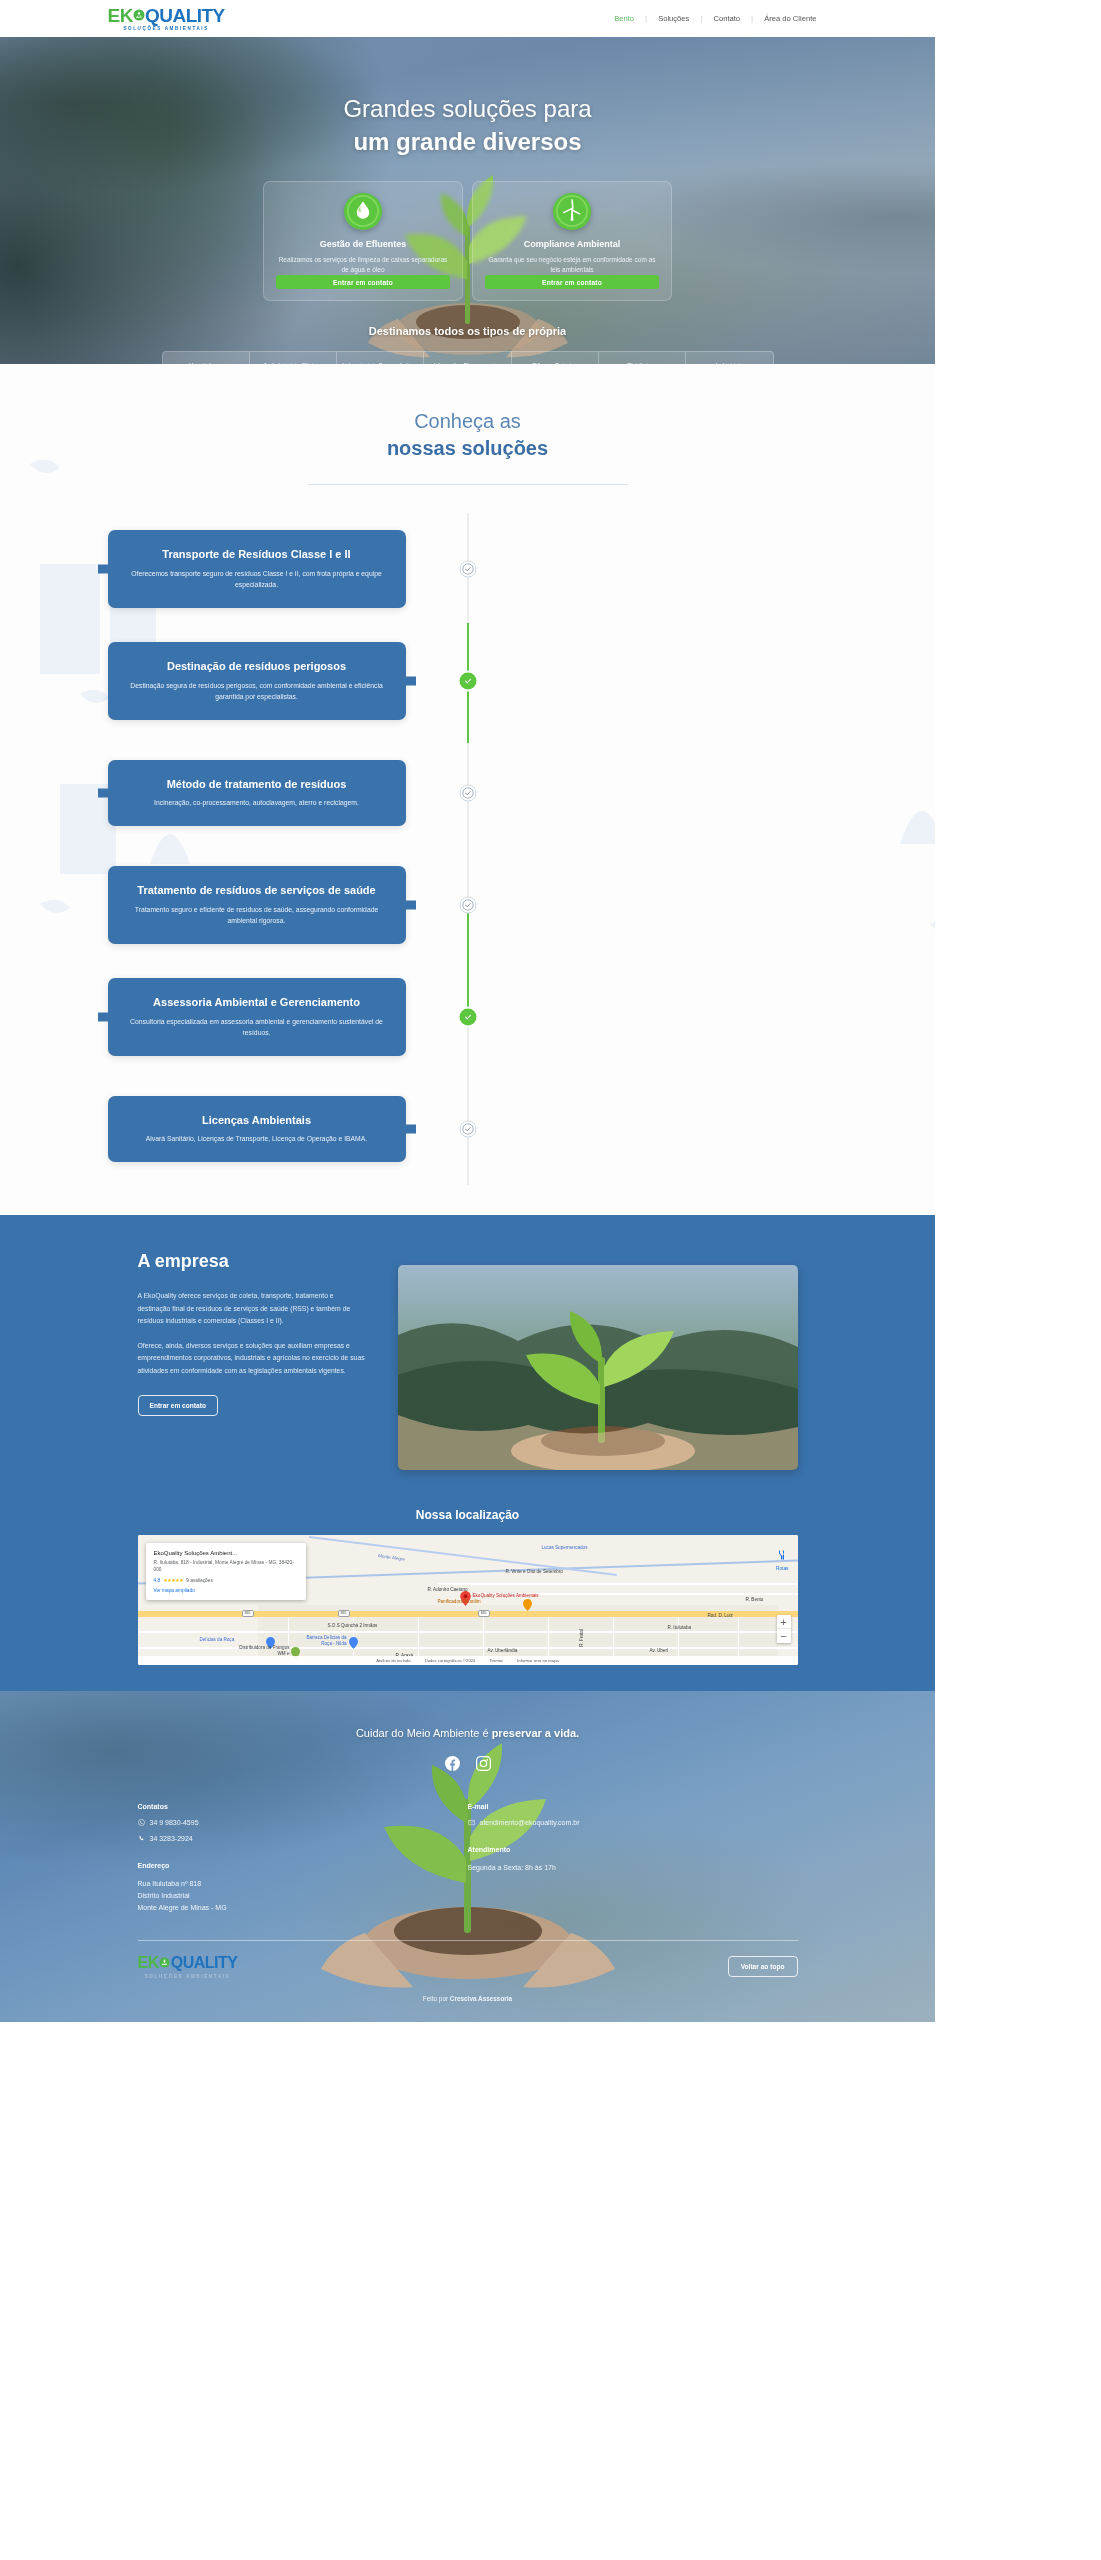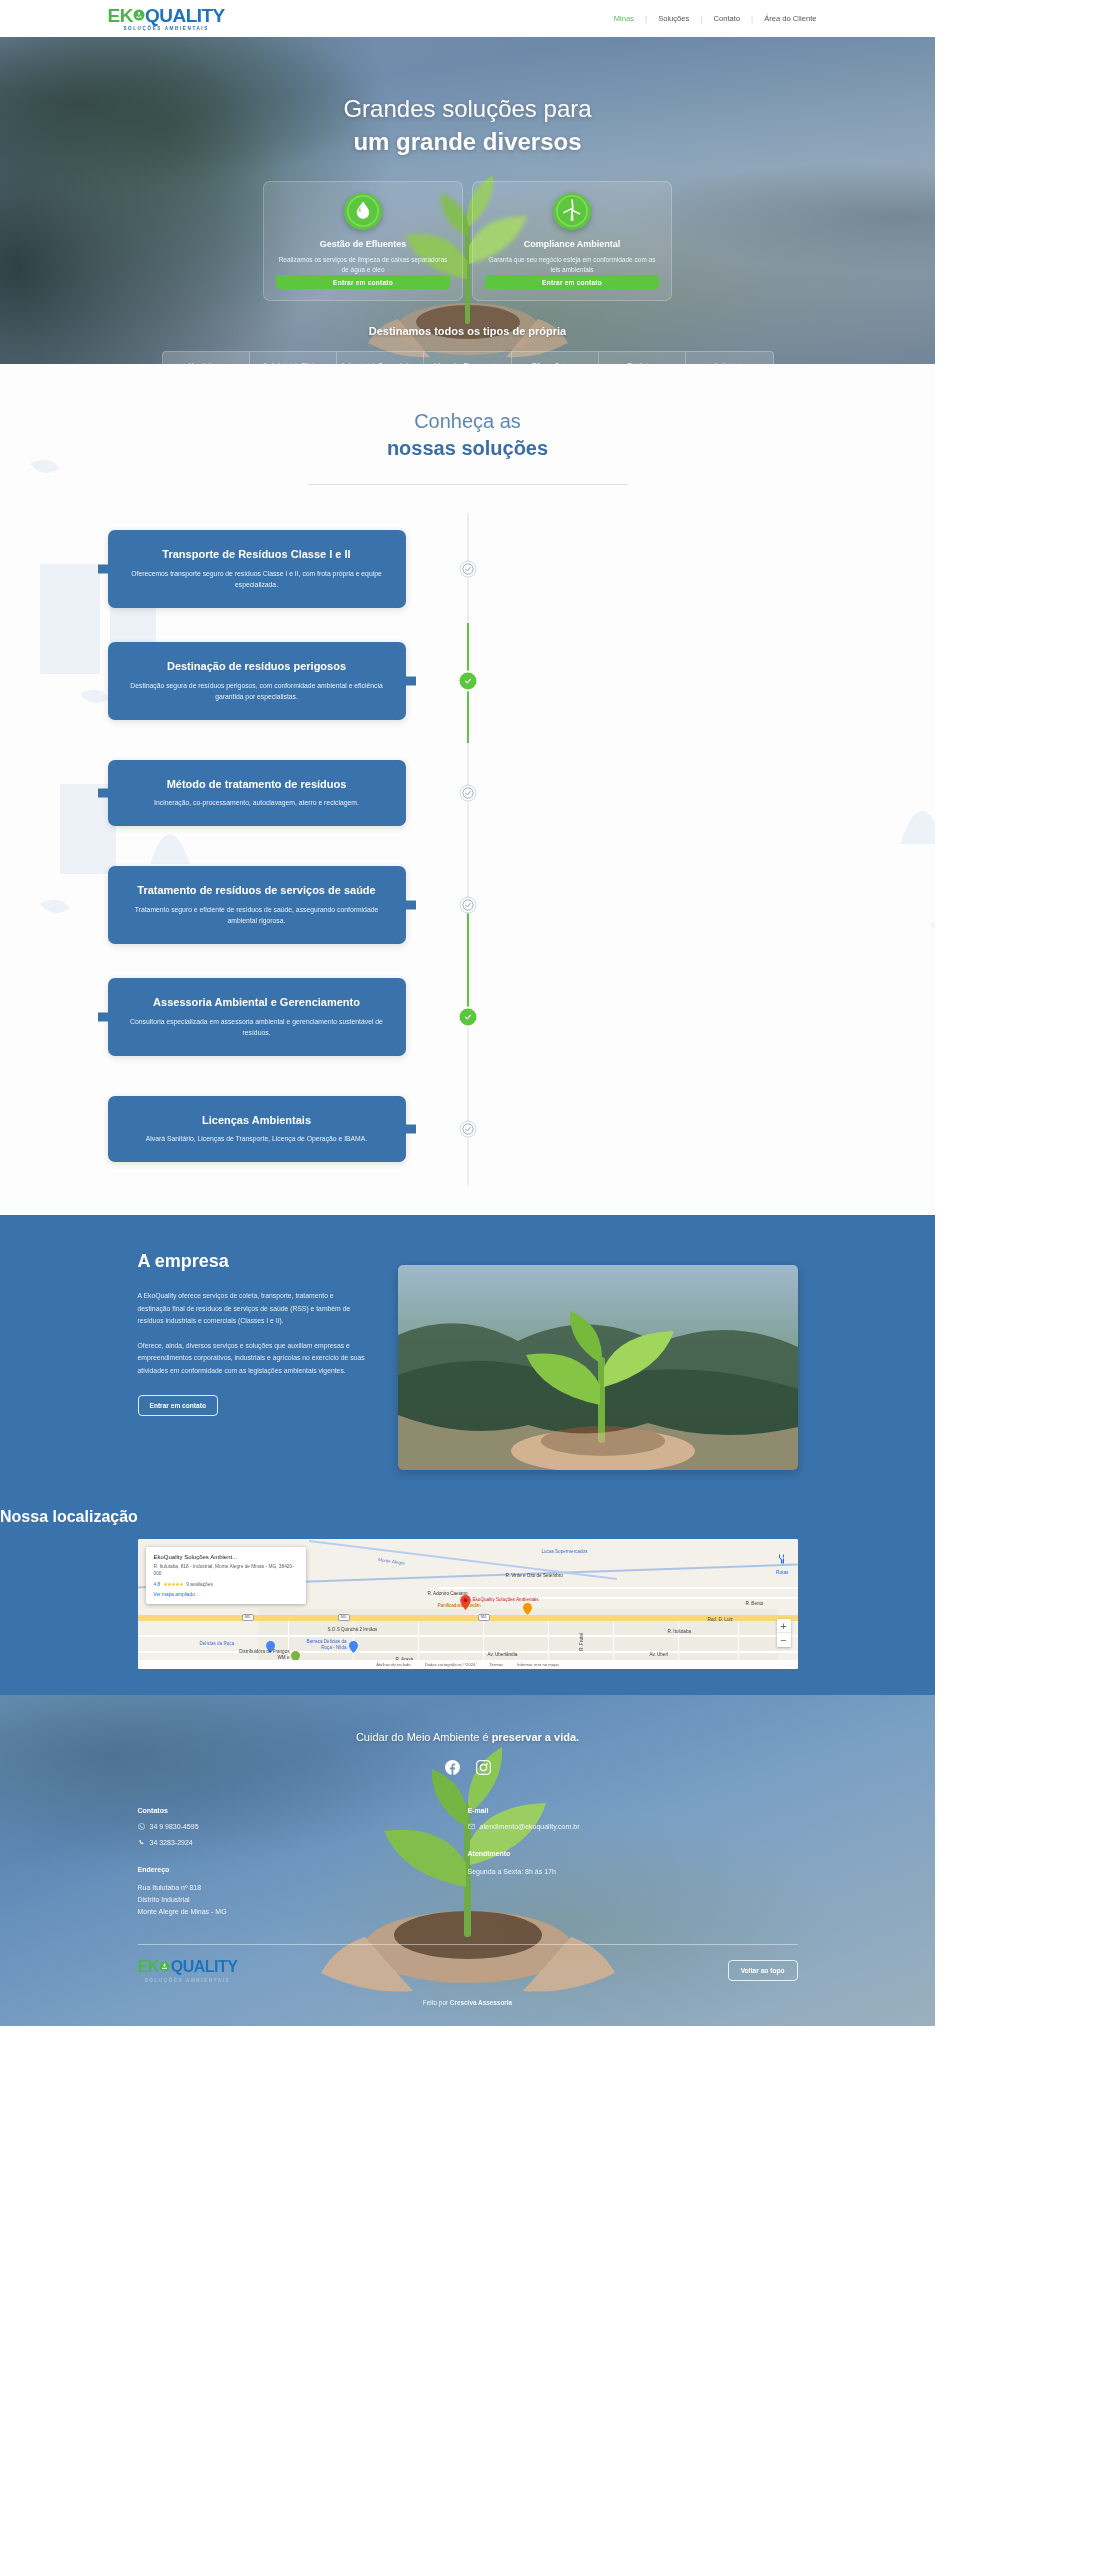--- a/index.html
+++ b/index.html
@@ -141,21 +141,21 @@
   .company-btn{
     margin-top:18px; display:inline-block; padding:6px 11px; border:1px solid rgba(255,255,255,.85);
     border-radius:4px; color:#fff; font-size:6.6px; font-weight:bold; background:transparent;
     cursor:pointer; font-family:inherit;
   }
   .company-photo{
     width:400px; height:205px; border-radius:5px; overflow:hidden; position:relative;
     box-shadow:0 3px 10px rgba(0,0,0,.2); flex-shrink:0; margin-top:14px;
   }
 
-  .loc-title{ text-align:left; color:#fff; font-size:16px; font-weight:bold; margin-top:38px;}
+  .loc-title{ text-align:center; color:#fff; font-size:12px; font-weight:bold; margin-top:38px;}
   .map-wrap{
     width:660px; height:130px; margin:13px auto 0; background:#f2efe9;
     position:relative; overflow:hidden; border-radius:2px;
   }
   .map-card{
     position:absolute; left:8px; top:8px; width:160px; background:#fff;
     box-shadow:0 1px 4px rgba(0,0,0,.3); padding:7px 8px; border-radius:2px; z-index:8;
   }
   .map-card .mc-title{ font-size:6px; color:#222; font-weight:400;}
   .map-card .mc-addr{ font-size:4.8px; color:#5f6368; line-height:1.45; margin-top:4px;}
@@ -233,21 +233,21 @@
             <svg viewBox="0 0 24 24" width="12" height="12">
               <circle cx="12" cy="12" r="11" fill="#4cb648"></circle>
               <path d="M12 5l3 5h-2.2v3h-1.6v-3H9l3-5zM6.5 17l2-3.5 1.4.8-1 1.7h3.3v1.6H6.5zm11 0h-5.7v-1.6h3.3l-1-1.7 1.4-.8 2 3.5z" fill="#fff"></path>
             </svg>
           </span>
           <span class="logo-q">QUALITY</span>
         </div>
         <div class="logo-sub">SOLUÇÕES AMBIENTAIS</div>
       </div>
       <nav class="main-nav">
-        <a class="nav-link active" href="#">Minas</a>
+        <a class="nav-link active" href="#">Bento</a>
         <span class="nav-sep">|</span>
         <a class="nav-link" href="#">Soluções</a>
         <span class="nav-sep">|</span>
         <a class="nav-link" href="#">Contato</a>
         <span class="nav-sep">|</span>
         <a class="nav-link" href="#">Área do Cliente</a>
       </nav>
     </div>
   </header>
 

